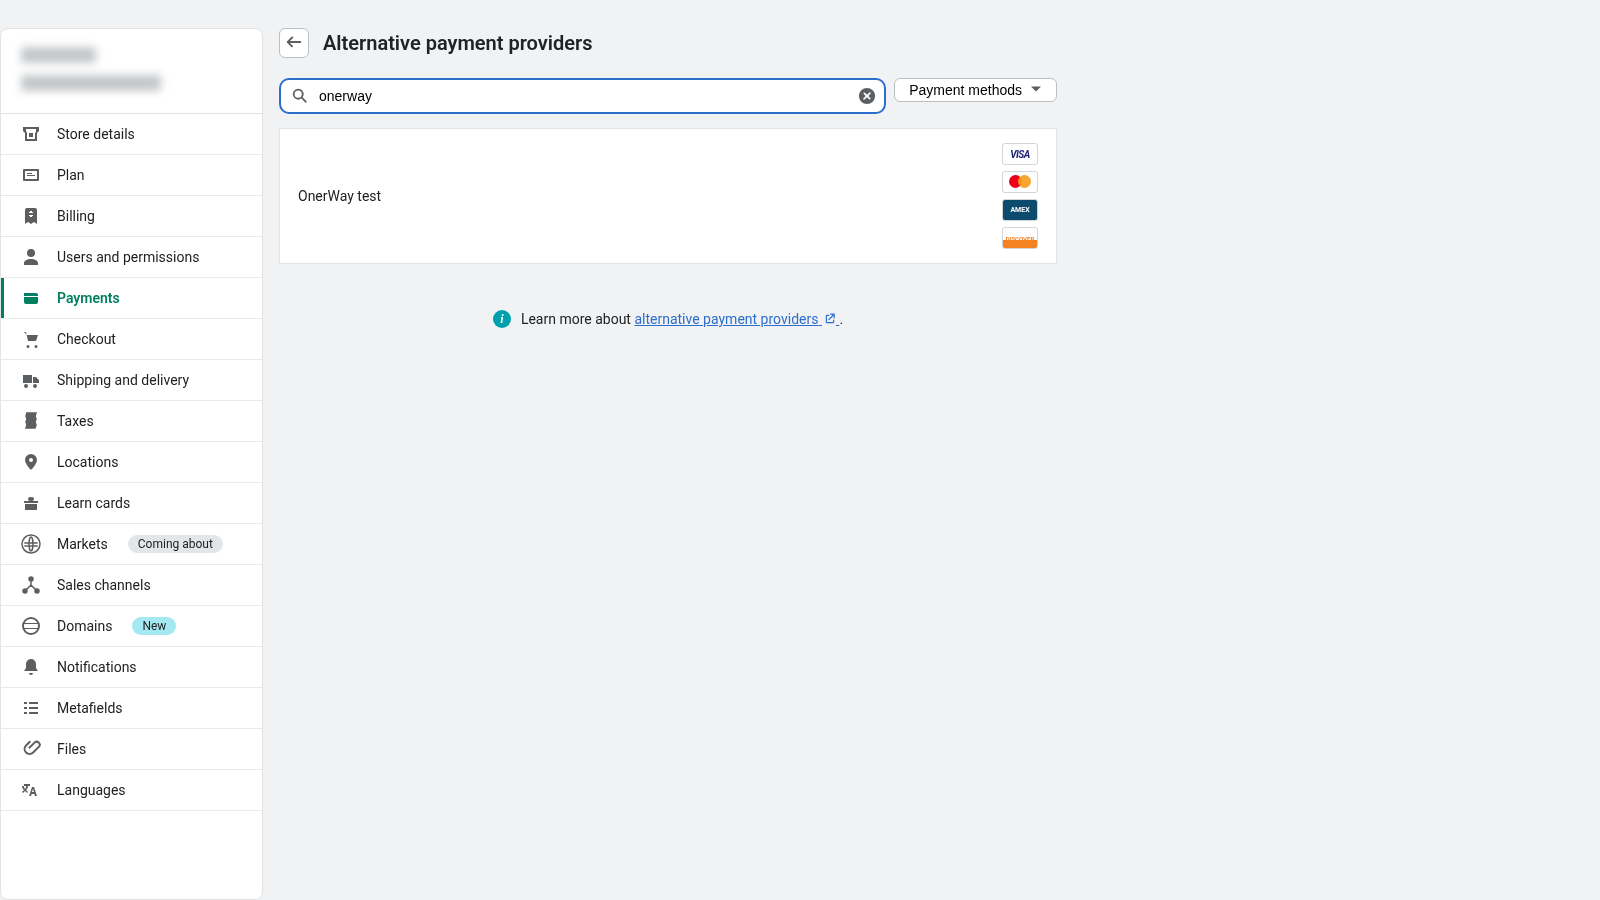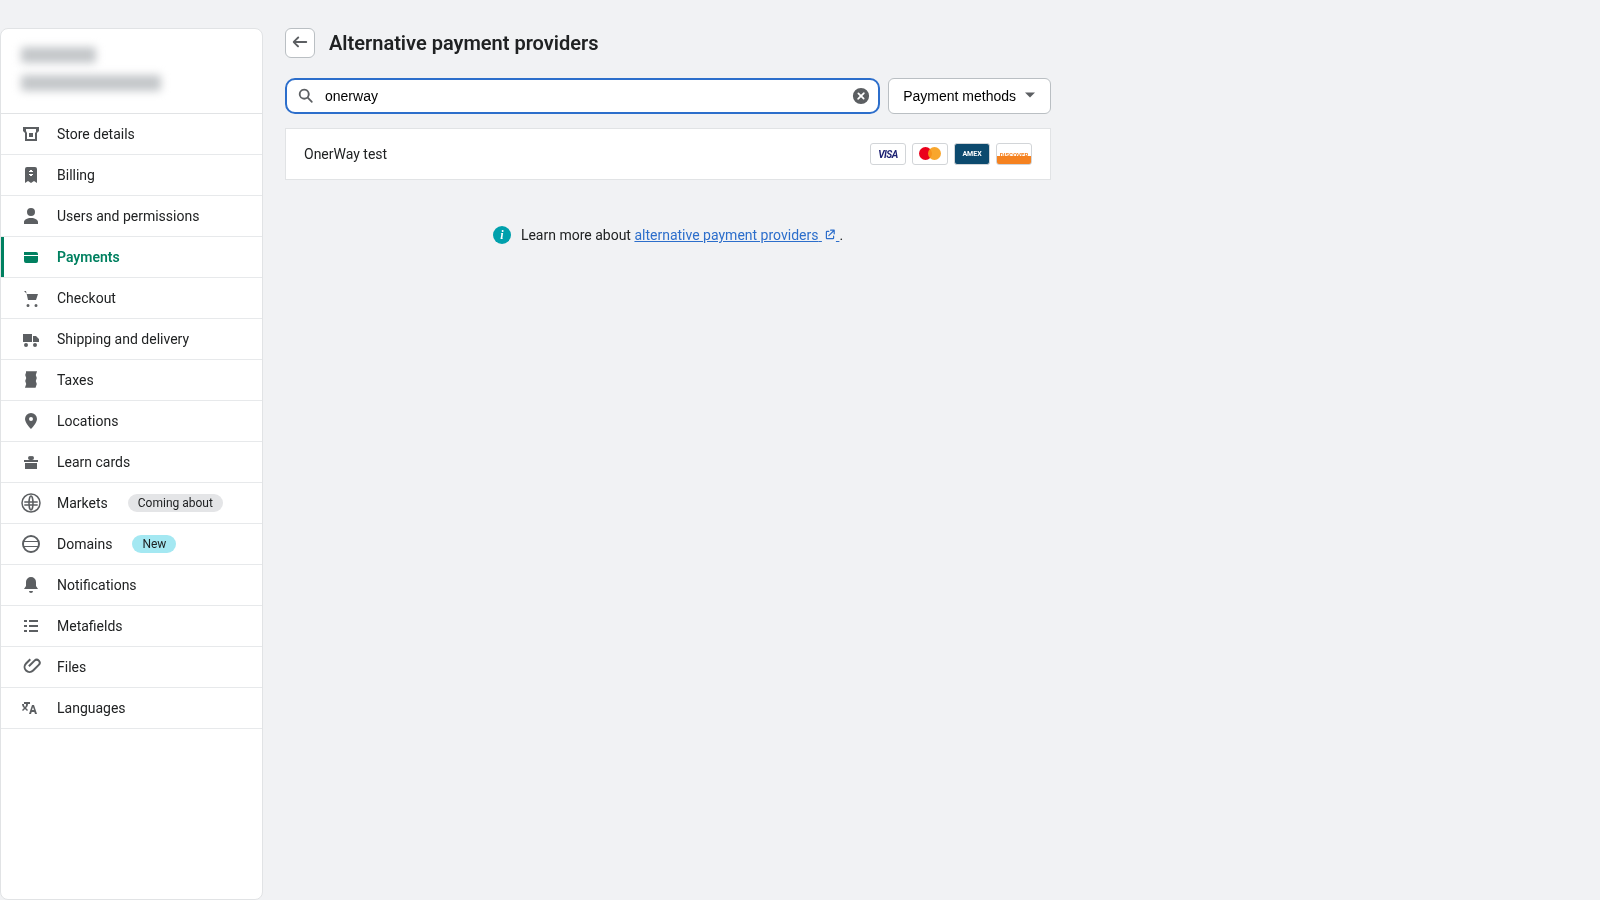--- a/index.html
+++ b/index.html
@@ -67,21 +67,21 @@
     padding: 2px 10px;
     border-radius: 12px;
     font-size: 12px;
     background: #e4e5e7;
     color: #202223;
     margin-left: 4px;
   }
   .badge.new { background: #a4e8f2; }
   .main {
     flex: 1;
-    padding: 0 22px;
+    padding: 0 16px;
     max-width: 810px;
   }
   .page-header {
     display: flex;
     align-items: center;
     gap: 14px;
     margin-bottom: 20px;
   }
   .back-btn {
     width: 30px; height: 30px;
@@ -119,21 +119,21 @@
   }
   .search-icon svg { width: 18px; height: 18px; fill: #5c5f62; }
   .clear-icon {
     position: absolute;
     right: 10px; top: 50%; transform: translateY(-50%);
     width: 18px; height: 18px;
     cursor: pointer;
   }
   .clear-icon svg { width: 18px; height: 18px; fill: #5c5f62; }
   .filter-btn {
-    height: 36px;
+    height: 24px;
     padding: 0 14px;
     border: 1px solid #babfc3;
     border-radius: 6px;
     background: #fff;
     display: flex; align-items: center; gap: 8px;
     cursor: pointer;
     font-size: 14px;
     font-weight: 500;
   }
   .filter-btn svg { width: 12px; height: 12px; fill: #5c5f62; }
@@ -141,21 +141,21 @@
     background: #fff;
     border: 1px solid #e1e3e5;
     border-radius: 0;
     padding: 14px 18px;
     display: flex;
     align-items: center;
     justify-content: space-between;
     cursor: pointer;
   }
   .result-title { font-size: 14px; }
-  .card-icons { display: flex; gap: 6px; }
+  .card-icons { display: flex; gap: 6px; flex-direction: column; }
   .card-badge {
     width: 36px; height: 22px;
     border: 1px solid #d2d5d8;
     border-radius: 3px;
     display: flex; align-items: center; justify-content: center;
     font-size: 8px; font-weight: 700;
     background: #fff;
   }
   .card-badge.visa { color: #1a1f71; font-style: italic; letter-spacing: -0.5px; font-size: 10px; }
   .card-badge.mc { }
@@ -205,20 +205,28 @@
           <span class="nav-icon">
             <svg viewBox="0 0 20 20">
               <path d="M2 3h16v4l-2 2v8H4V9L2 7V3zm4 6v6h8V9l1-1V5H5v2l1 2zm2 0h4v4H8V9z"></path>
             </svg>
           </span>
           <span class="nav-label">Store details</span>
         </li>
         <li class="nav-item">
           <span class="nav-icon">
             <svg viewBox="0 0 20 20">
+              <path d="M3 4h14a1 1 0 0 1 1 1v10a1 1 0 0 1-1 1H3a1 1 0 0 1-1-1V5a1 1 0 0 1 1-1zm1 2v8h12V6H4zm2 2h5v1H6V8zm0 2h8v1H6v-1z"></path>
+            </svg>
+          </span>
+          <span class="nav-label">Plan</span>
+        </li>
+        <li class="nav-item">
+          <span class="nav-icon">
+            <svg viewBox="0 0 20 20">
               <path d="M6 2h8a2 2 0 0 1 2 2v14l-3-2-3 2-3-2-3 2V4a2 2 0 0 1 2-2zm3 3v1H8v1h2a1 1 0 0 1 0 2H8v1h1v1h2v-1h1v-1h-2a1 1 0 1 1 0-2h2V6h-1V5H9z"></path>
             </svg>
           </span>
           <span class="nav-label">Billing</span>
         </li>
         <li class="nav-item">
           <span class="nav-icon">
             <svg viewBox="0 0 20 20">
               <path d="M10 2a4 4 0 1 1 0 8 4 4 0 0 1 0-8zm0 10c4 0 7 2 7 4v2H3v-2c0-2 3-4 7-4z"></path>
             </svg>
@@ -274,20 +282,28 @@
           <span class="nav-label">Learn cards</span>
         </li>
         <li class="nav-item">
           <span class="nav-icon">
             <svg viewBox="0 0 20 20">
               <path d="M10 1a9 9 0 1 0 0 18 9 9 0 0 0 0-18zm0 2c1 0 2 3 2 7s-1 7-2 7-2-3-2-7 1-7 2-7zm-6.7 6h13.4M3.3 12h13.4" stroke="#5c5f62" stroke-width="1.5" fill="none"></path>
             </svg>
           </span>
           <span class="nav-label">Markets</span>
           <span class="badge">Coming about</span>
+        </li>
+        <li class="nav-item">
+          <span class="nav-icon">
+            <svg viewBox="0 0 20 20">
+              <path d="M10 2a2 2 0 1 1 0 4 2 2 0 0 1 0-4zM4 14a2 2 0 1 1 0 4 2 2 0 0 1 0-4zm12 0a2 2 0 1 1 0 4 2 2 0 0 1 0-4zM10 6v4m0 0l-5 5m5-5l5 5" stroke="#5c5f62" stroke-width="1.5" fill="#5c5f62"></path>
+            </svg>
+          </span>
+          <span class="nav-label">Sales channels</span>
         </li>
         <li class="nav-item">
           <span class="nav-icon">
             <svg viewBox="0 0 20 20">
               <path d="M10 1a9 9 0 1 0 0 18 9 9 0 0 0 0-18zm0 2a7 7 0 0 1 6.3 4H3.7A7 7 0 0 1 10 3zm-7 7a7 7 0 0 1 .3-2h13.4a7 7 0 0 1 0 4H3.3A7 7 0 0 1 3 10zm.7 3h12.6A7 7 0 0 1 10 17a7 7 0 0 1-6.3-4z"></path>
             </svg>
           </span>
           <span class="nav-label">Domains</span>
           <span class="badge new">New</span>
         </li>

